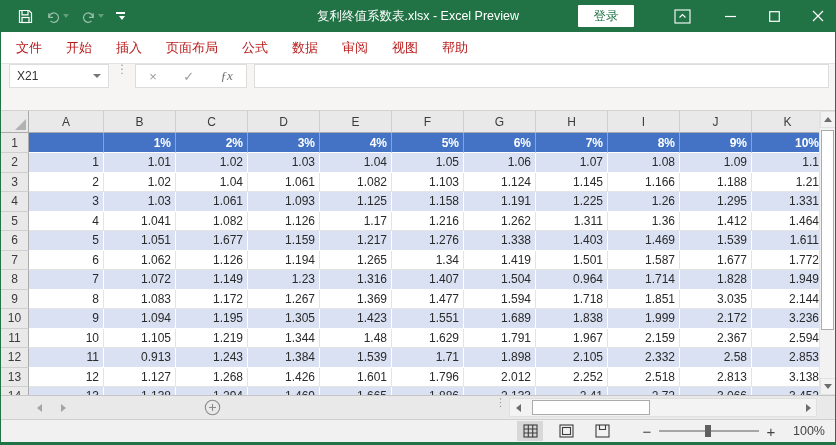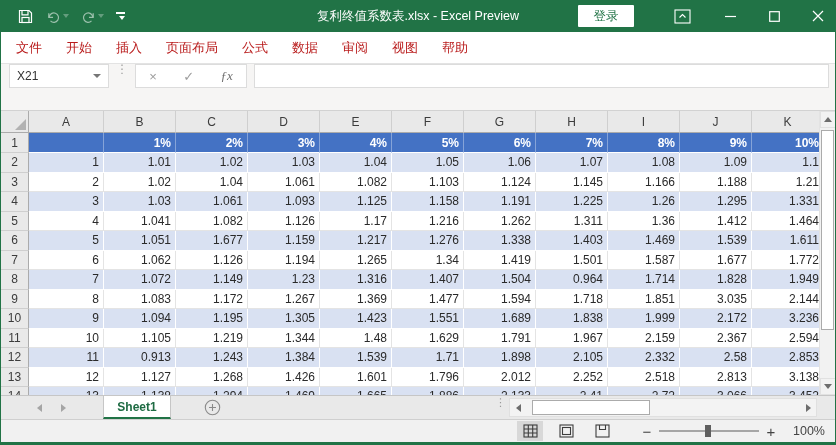--- a/index.html
+++ b/index.html
@@ -415,21 +415,20 @@
     </div>
   </div>
 
   <div class="tabbar">
     <div class="nav" style="left:28px;">
         <span class="tri-lf"></span>
       </div>
     <div class="nav" style="left:52px;">
         <span class="tri-rt"></span>
       </div>
-    <div class="sheettab">Sheet1</div>
     <div class="addsheet">
       <svg width="17" height="17" viewBox="0 0 17 17">
           <g fill="none" stroke="#8a8a8a" stroke-width="1.1">
         <circle cx="8.5" cy="8.5" r="7.2"></circle>
             <path d="M8.5 5 v7 M5 8.5 h7"></path>
           </g>
         </svg>
     </div>
     <div class="tb-vdots">⋮</div>
     <div class="hsb">

